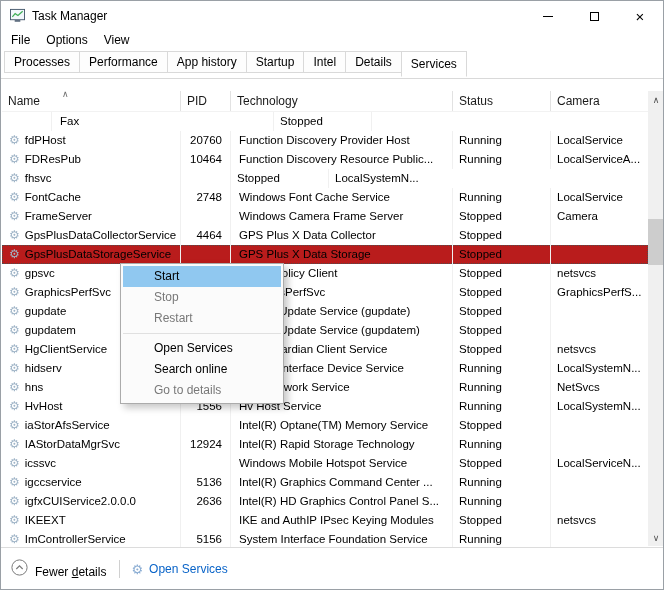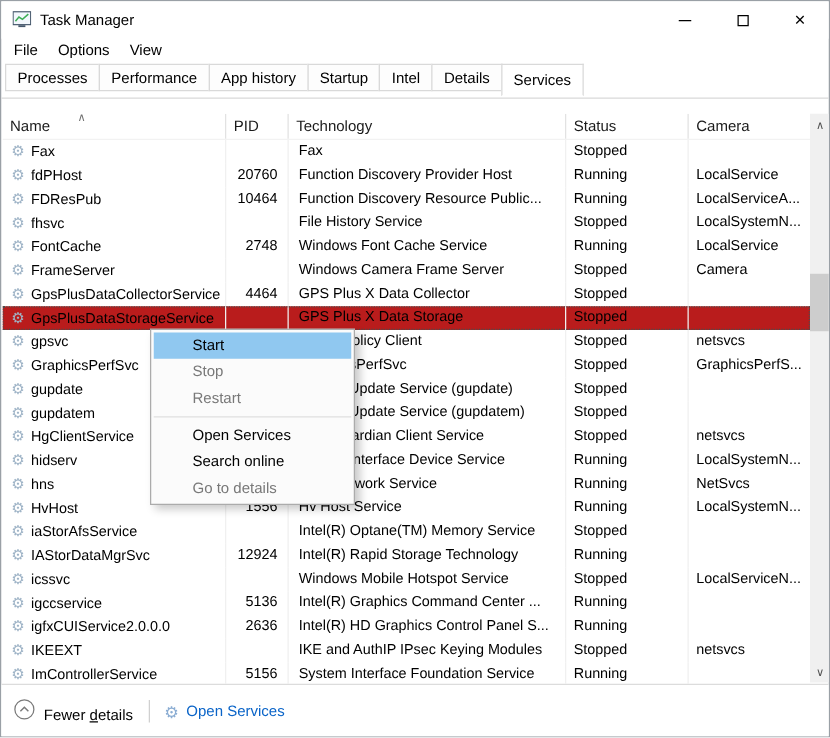--- a/index.html
+++ b/index.html
@@ -117,21 +117,20 @@
   <div class="listview">
     <div class="colheaders" id="colheaders">
         <div class="hcell w0">Name<span class="sort-arrow">∧</span></div>
         <div class="hcell w1">PID</div>
         <div class="hcell w2">Technology</div>
         <div class="hcell w3">Status</div>
         <div class="hcell w4">Camera</div>
       </div>
     <div id="rows">
         <div class="row">
-          <div class="cell c-name"><span class="gear">⚙</span>Fax</div>
           <div class="cell c-pid"></div>
           <div class="cell c-desc">Fax</div>
           <div class="cell c-status">Stopped</div>
           <div class="cell c-group"></div>
         </div>
         <div class="row">
           <div class="cell c-name"><span class="gear">⚙</span>fdPHost</div>
           <div class="cell c-pid">20760</div>
           <div class="cell c-desc">Function Discovery Provider Host</div>
           <div class="cell c-status">Running</div>
@@ -140,21 +139,20 @@
         <div class="row">
           <div class="cell c-name"><span class="gear">⚙</span>FDResPub</div>
           <div class="cell c-pid">10464</div>
           <div class="cell c-desc">Function Discovery Resource Public...</div>
           <div class="cell c-status">Running</div>
           <div class="cell c-group">LocalServiceA...</div>
         </div>
         <div class="row">
           <div class="cell c-name"><span class="gear">⚙</span>fhsvc</div>
           <div class="cell c-pid"></div>
-          <div class="cell c-desc">File History Service</div>
           <div class="cell c-status">Stopped</div>
           <div class="cell c-group">LocalSystemN...</div>
         </div>
         <div class="row">
           <div class="cell c-name"><span class="gear">⚙</span>FontCache</div>
           <div class="cell c-pid">2748</div>
           <div class="cell c-desc">Windows Font Cache Service</div>
           <div class="cell c-status">Running</div>
           <div class="cell c-group">LocalService</div>
         </div>

